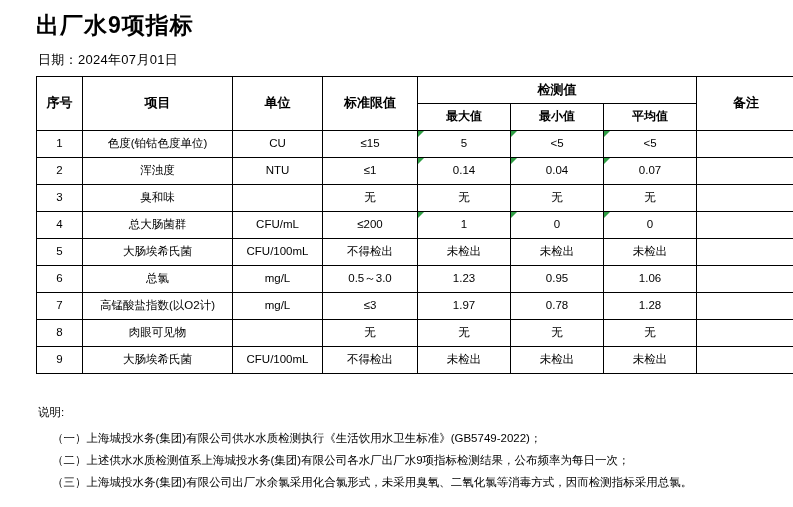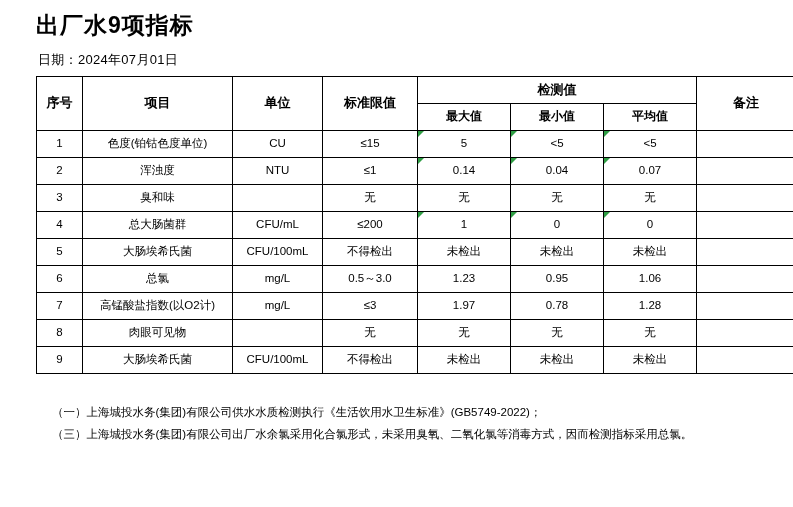--- a/index.html
+++ b/index.html
@@ -230,17 +230,19 @@
           <td class="limitcell">不得检出</td>
           <td>未检出</td>
           <td>未检出</td>
           <td>未检出</td>
           <td></td>
         </tr>
       </tbody>
   </table>
 
   <div class="notes">
+    <div class="note-head">说明:</div>
     <div class="note-line">（一）上海城投水务(集团)有限公司供水水质检测执行《生活饮用水卫生标准》(GB5749-2022)；</div>
+    <div class="note-line">（二）上述供水水质检测值系上海城投水务(集团)有限公司各水厂出厂水9项指标检测结果，公布频率为每日一次；</div>
     <div class="note-line">（三）上海城投水务(集团)有限公司出厂水余氯采用化合氯形式，未采用臭氧、二氧化氯等消毒方式，因而检测指标采用总氯。</div>
   </div>
 
 </div>
 
 </body></html>

